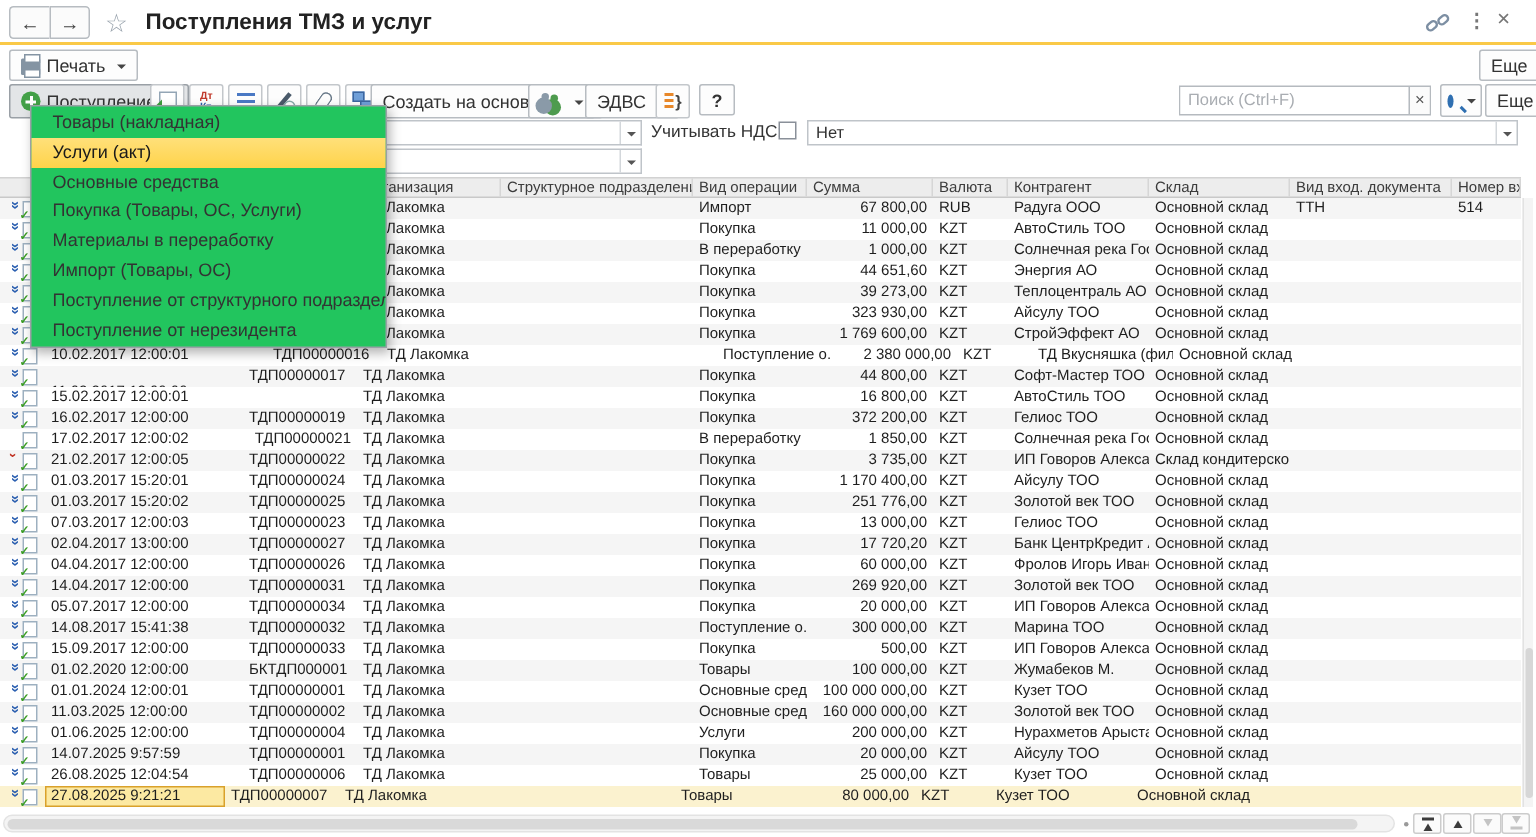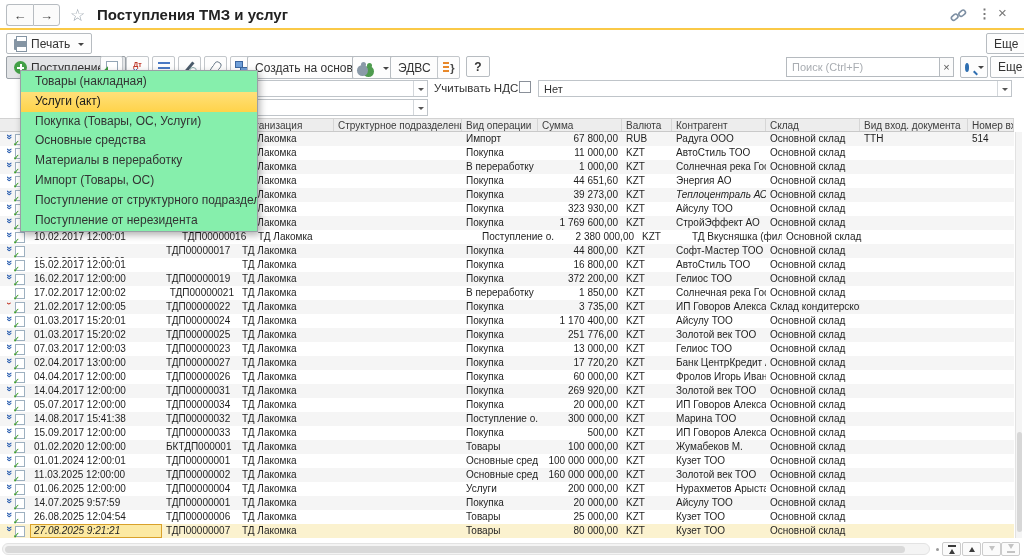--- a/index.html
+++ b/index.html
@@ -102,21 +102,21 @@
   .iconcell { flex:none; display:flex; align-items:center; gap:1px; padding-left:4px; }
   .chev { display:inline-block; transform:rotate(90deg); font-weight:bold; color:#2b5fb0; font-size:10px; line-height:10px; width:10px; }
   .chev.red { color:#c03020; font-size:9px; }
   .doc { width:10px; height:11px; background:#fff; border:1px solid #9db0c0; position:relative; flex:none; }
   .doc::after { content:"✓"; position:absolute; left:-3px; bottom:-4px; color:#3a9d23; font-size:8px; font-weight:bold; }
   .activecell { outline:1.5px solid #d9a12b; outline-offset:-1.5px; background:#fce9a2; }
   #vscroll { position:absolute; left:1015px; top:132px; width:7px; height:406px; background:#f4f4f4; border-left:1px solid #e2e2e2; }
   #vscroll .vthumb { position:absolute; left:1px; top:300px; width:5px; height:100px; background:#d7d7d7; border-radius:3px; }
 
   
-  #menu { position:absolute; left:20px; top:70px; width:238px; background:#86efac; border:1px solid #9aa0a6;
+  #menu { position:absolute; left:20px; top:70px; width:238px; background:#22c55e; border:1px solid #9aa0a6;
           box-shadow:2px 3px 7px rgba(0,0,0,.3); z-index:50; padding:1px 0; }
   .mi { height:19.8px; line-height:19.8px; font-size:12px; color:#333; padding-left:14px; white-space:nowrap; overflow:hidden; }
   .mi.hl { background:linear-gradient(#ffe07a,#ffd34a); color:#1a1a1a; }
 
   
   #htrack { position:absolute; left:2px; top:543px; width:928px; height:12px; background:#f4f4f4; border:1px solid #e3e3e3; border-radius:6px; }
   #hthumb { position:absolute; left:2px; top:2px; width:900px; height:7px; background:#d9d9d9; border-radius:4px; }
   #grip-dot { position:absolute; left:936px; top:548px; width:3px; height:3px; border-radius:50%; background:#9a9a9a; }
   .navb { position:absolute; top:542px; width:19px; height:14px; border:1px solid #cccccc; background:#fbfbfb;
           border-radius:2px; display:flex; flex-direction:column; align-items:center; justify-content:center; }
@@ -325,21 +325,21 @@
           <span class="chev">»</span>
           <span class="doc"></span>
         </div>
         <div class="cell" style="width: 132px;"></div>
         <div class="cell" style="width: 76px;"></div>
         <div class="cell" style="width: 96px;">ТД Лакомка</div>
         <div class="cell" style="width: 128px;"></div>
         <div class="cell" style="width: 76px;">Покупка</div>
         <div class="cell num" style="width: 84px;">39 273,00</div>
         <div class="cell" style="width: 50px;">KZT</div>
-        <div class="cell" style="width: 94px; font-style: italic;">Теплоцентраль АО</div>
+        <div class="cell" style="width: 94px;">Теплоцентраль АО</div>
         <div class="cell" style="width: 94px;">Основной склад</div>
         <div class="cell" style="width: 108px;"></div>
         <div class="cell" style="width: 46px;"></div>
       </div>
       <div class="trow">
         <div class="iconcell" style="width: 30px;">
           <span class="chev">»</span>
           <span class="doc"></span>
         </div>
         <div class="cell" style="width: 132px;"></div>
@@ -726,42 +726,42 @@
         <div class="cell" style="width: 94px;">Кузет ТОО</div>
         <div class="cell" style="width: 94px;">Основной склад</div>
         <div class="cell" style="width: 108px;"></div>
         <div class="cell" style="width: 46px;"></div>
       </div>
       <div class="trow alt selected">
         <div class="iconcell" style="width: 30px;">
           <span class="chev">»</span>
           <span class="doc"></span>
         </div>
-        <div class="cell activecell" style="width: 132px; font-style: italic;">27.08.2025 9:21:21</div>
+        <div class="cell activecell" style="width: 120px;">27.08.2025 9:21:21</div>
         <div class="cell" style="width: 76px;">ТДП00000007</div>
         <div class="cell" style="width: 96px;">ТД Лакомка</div>
         <div class="cell" style="width: 128px;"></div>
         <div class="cell" style="width: 76px;">Товары</div>
         <div class="cell num" style="width: 84px;">80 000,00</div>
         <div class="cell" style="width: 50px;">KZT</div>
         <div class="cell" style="width: 94px;">Кузет ТОО</div>
         <div class="cell" style="width: 94px;">Основной склад</div>
         <div class="cell" style="width: 108px;"></div>
         <div class="cell" style="width: 46px;"></div>
       </div>
     </div>
   <div id="vscroll">
       <div class="vthumb"></div>
     </div>
 
   <div id="menu">
       <div class="mi">Товары (накладная)</div>
       <div class="mi hl">Услуги (акт)</div>
+      <div class="mi">Основные средства</div>
       <div class="mi">Покупка (Товары, ОС, Услуги)</div>
-      <div class="mi">Основные средства</div>
       <div class="mi">Материалы в переработку</div>
       <div class="mi">Импорт (Товары, ОС)</div>
       <div class="mi">Поступление от структурного подразделения</div>
       <div class="mi">Поступление от нерезидента</div>
     </div>
 
   <div id="htrack">
       <div id="hthumb"></div>
     </div>
   <div id="grip-dot"></div>

